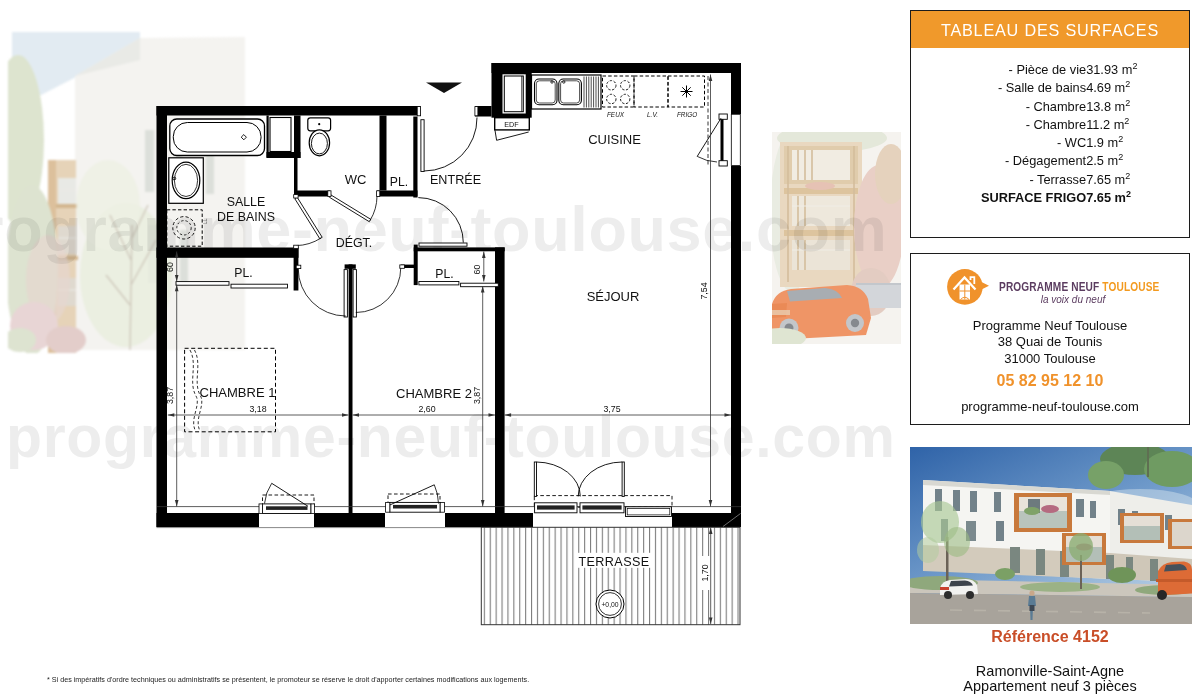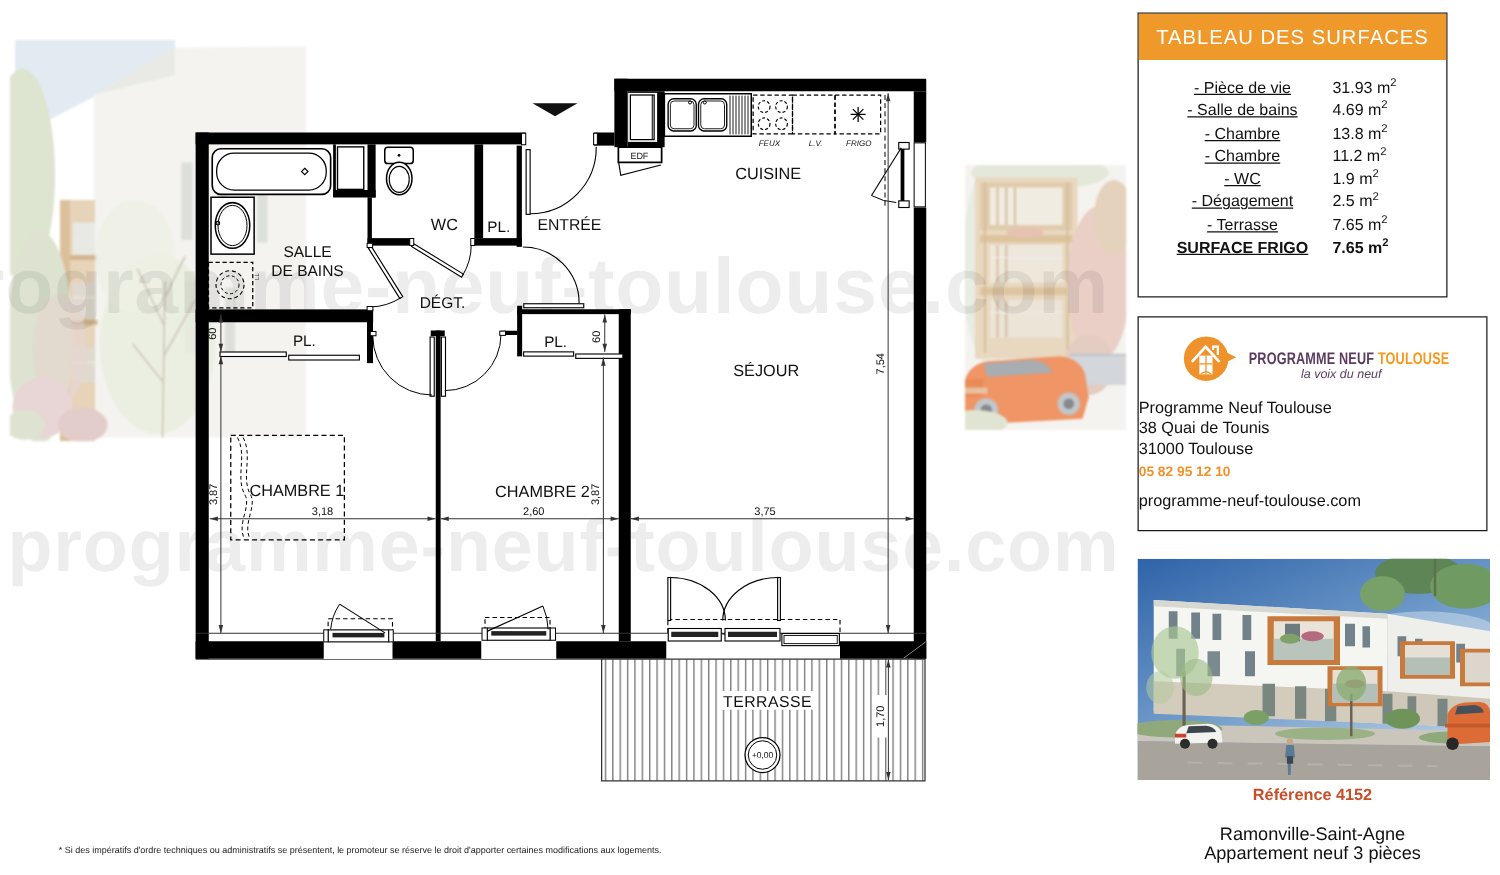--- a/index.html
+++ b/index.html
@@ -1,33 +1,33 @@
 <!DOCTYPE html>
 <html><head>
 <meta charset="utf-8">
 <style>
   html,body{margin:0;padding:0;background:#fff;}
   #page{position:relative;width:1200px;height:700px;background:#fff;overflow:hidden;
         font-family:"Liberation Sans", sans-serif;}
   .wm{position:absolute;font-family:"Liberation Sans",sans-serif;font-weight:bold;
       color:rgba(20,20,20,0.075);font-size:59px;letter-spacing:0px;white-space:nowrap;}
-  #box1{position:absolute;left:910px;top:10px;width:248px;height:228px;border:1.5px solid #1c1c1c;background:#fff;box-sizing:border-box;}
+  #box1{position:absolute;left:910px;top:10px;width:280px;height:228px;border:1.5px solid #1c1c1c;background:#fff;box-sizing:border-box;}
   #box1 .hdr{background:#f0992b;height:37px;line-height:38px;text-align:center;color:#fff;font-size:16.2px;letter-spacing:0.8px;}
   #box1 table{width:100%;border-collapse:collapse;margin-top:13px;}
   #box1 td{font-size:12.8px;color:#111;padding:0;height:18.3px;line-height:18.3px;}
-  #box1 td.l{padding-left:11px;text-align:center;text-decoration:underline;}
+  #box1 td.l{padding-left:11px;text-align:right;}
   #box1 td.r{padding-right:17px;text-align:left;}
   #box1 .b{font-weight:bold;}
   sup{font-size:9px;line-height:0;}
-  #box2{position:absolute;left:910px;top:253px;width:280px;height:172px;border:1.5px solid #1c1c1c;background:#fff;box-sizing:border-box;color:#111;}
+  #box2{position:absolute;left:910px;top:253px;width:280px;height:172px;border:1.5px solid #1c1c1c;background:#fff;box-sizing:border-box;text-align:center;color:#111;}
   #box2 .addr{font-size:13px;line-height:16.3px;}
-  #box2 .tel{font-size:11px;font-weight:bold;color:#f0922b;margin-top:5px;}
+  #box2 .tel{font-size:16px;font-weight:bold;color:#f0922b;margin-top:5px;}
   #box2 .web{font-size:13px;margin-top:9px;}
   #ref{position:absolute;left:910px;top:628px;width:280px;text-align:center;}
-  #ref .r1{color:#c94e28;font-weight:bold;font-size:13px;}
+  #ref .r1{color:#c94e28;font-weight:bold;font-size:16px;}
   #ref .r2{color:#111;font-size:14.5px;line-height:14.5px;margin-top:18px;}
   #foot{position:absolute;left:11px;top:675px;font-size:7.2px;color:#222;margin-left:36px;}
   .abs{position:absolute;}
 </style>
 </head>
 <body>
 <div id="page">
 
 <svg class="abs" style="left:8px;top:30px;filter:blur(0.8px)" width="237" height="323" viewBox="0 0 237 323">
 

